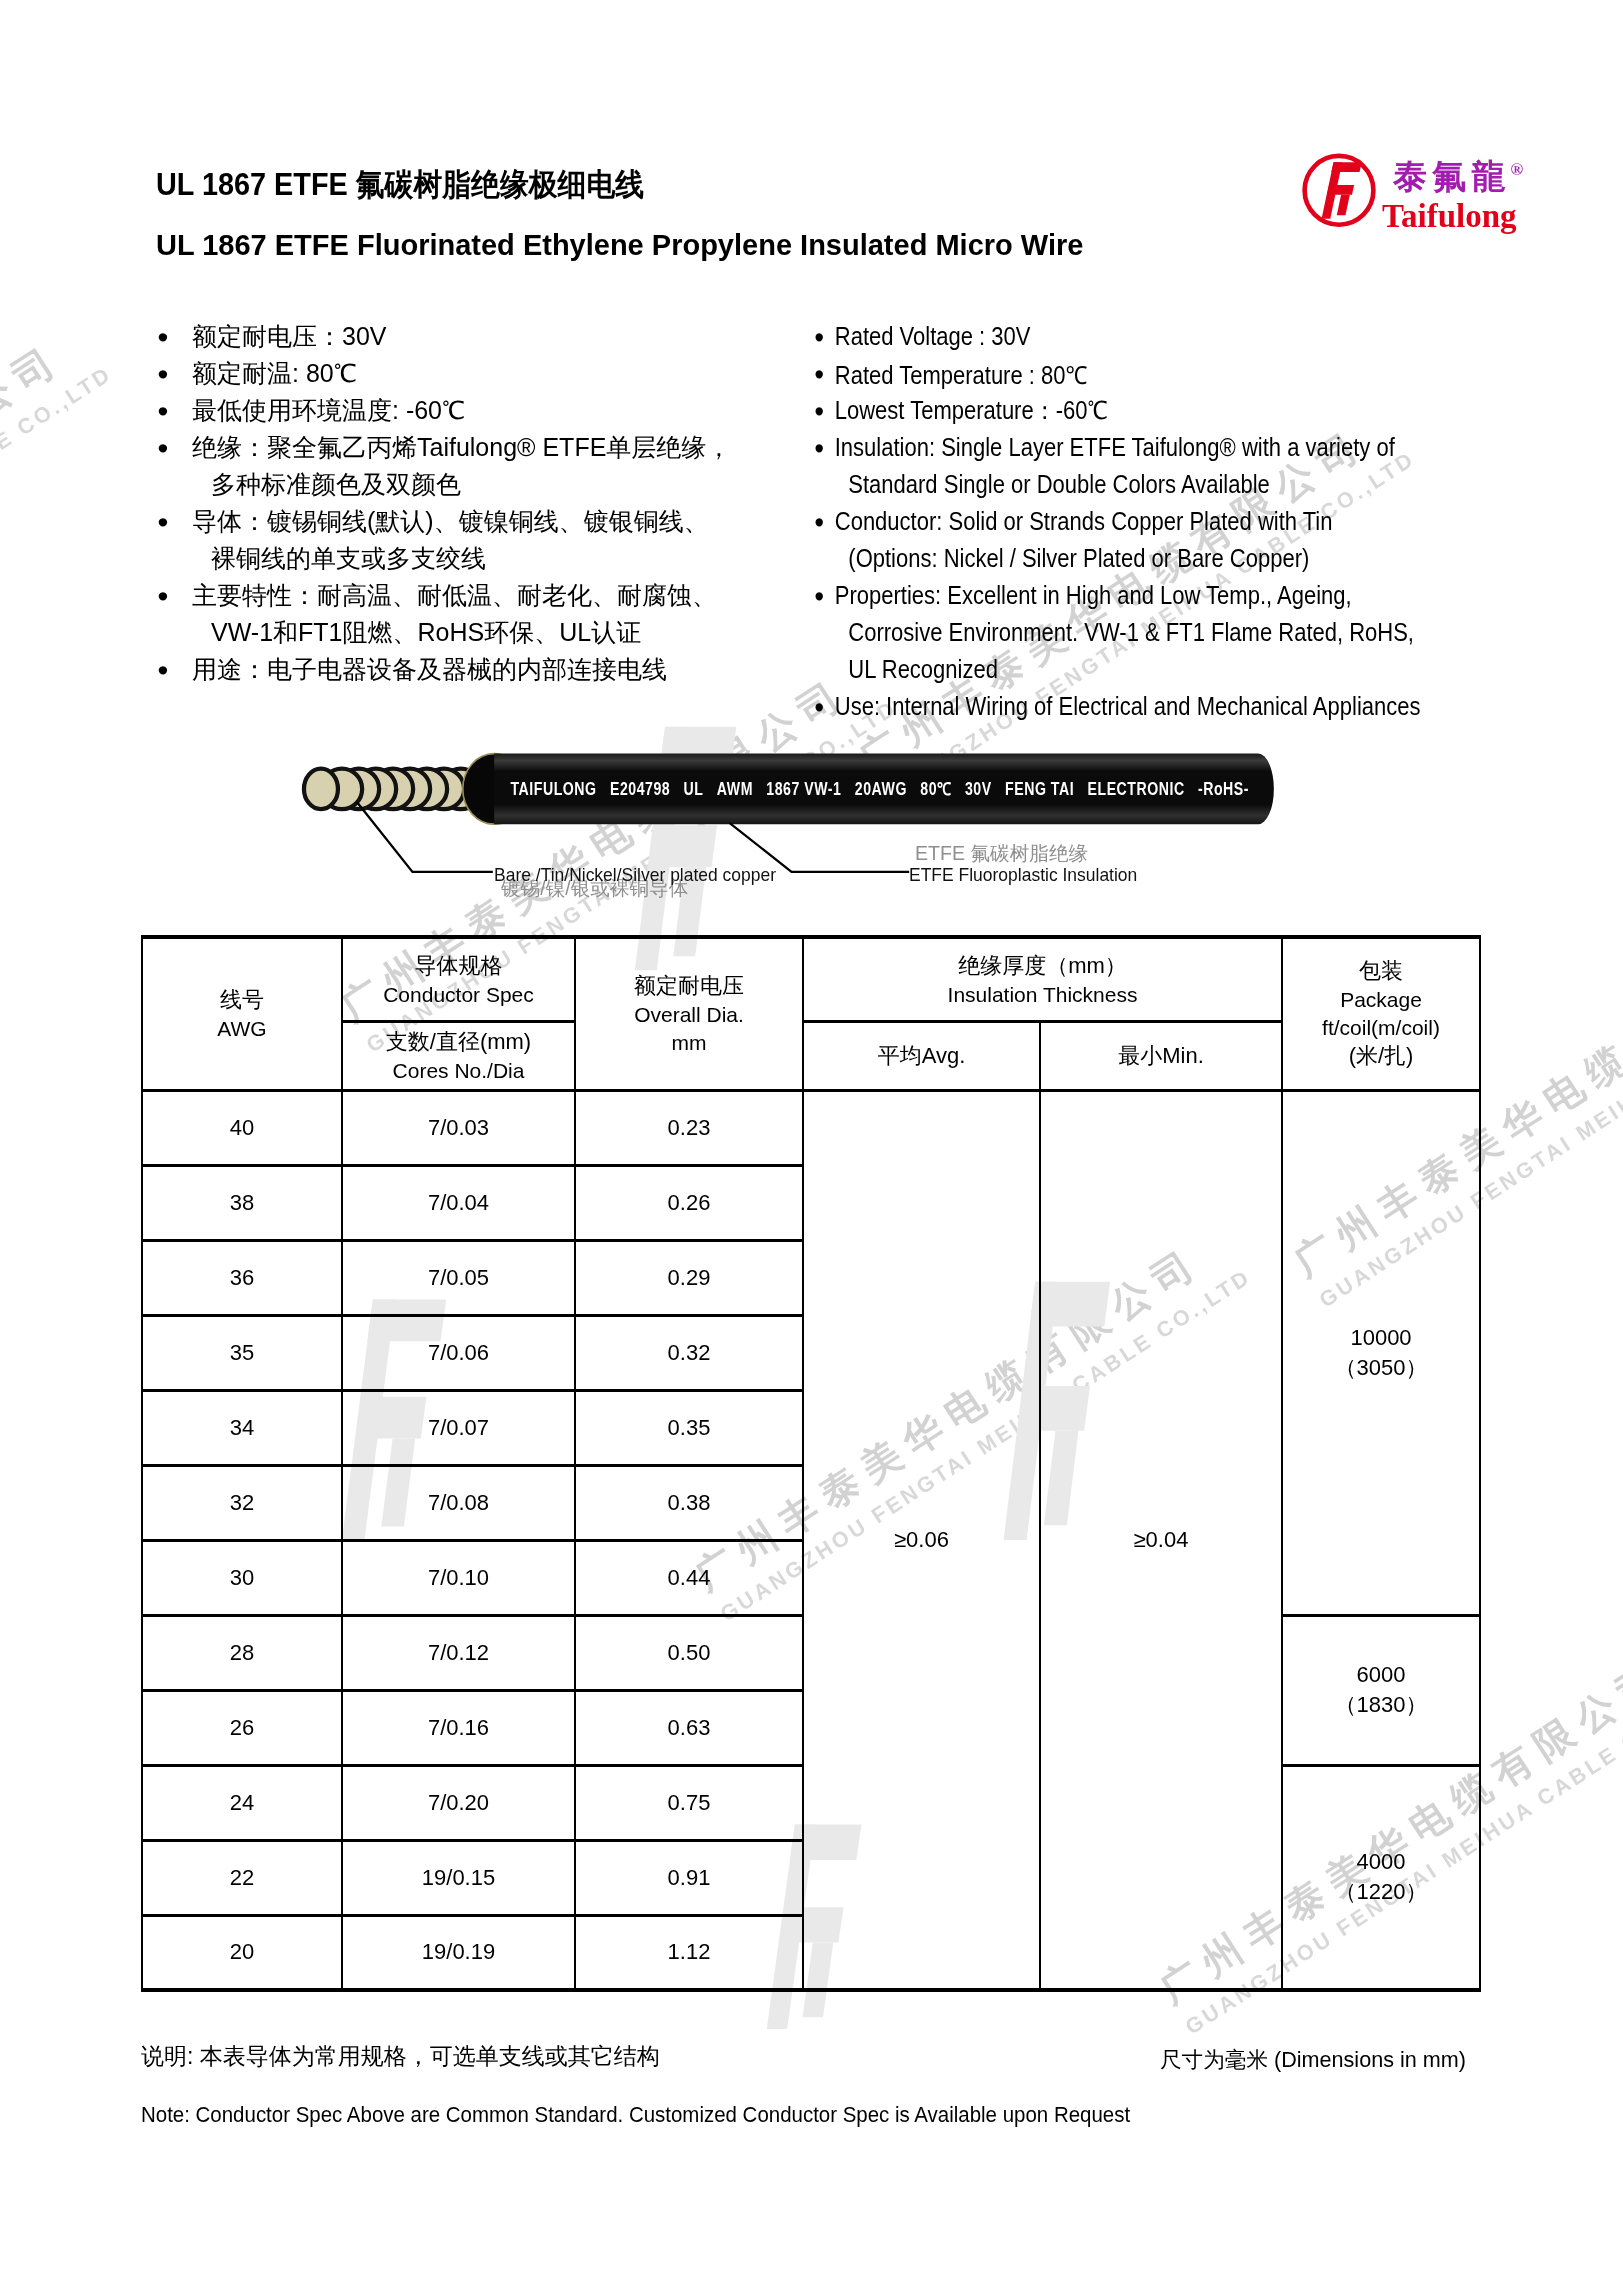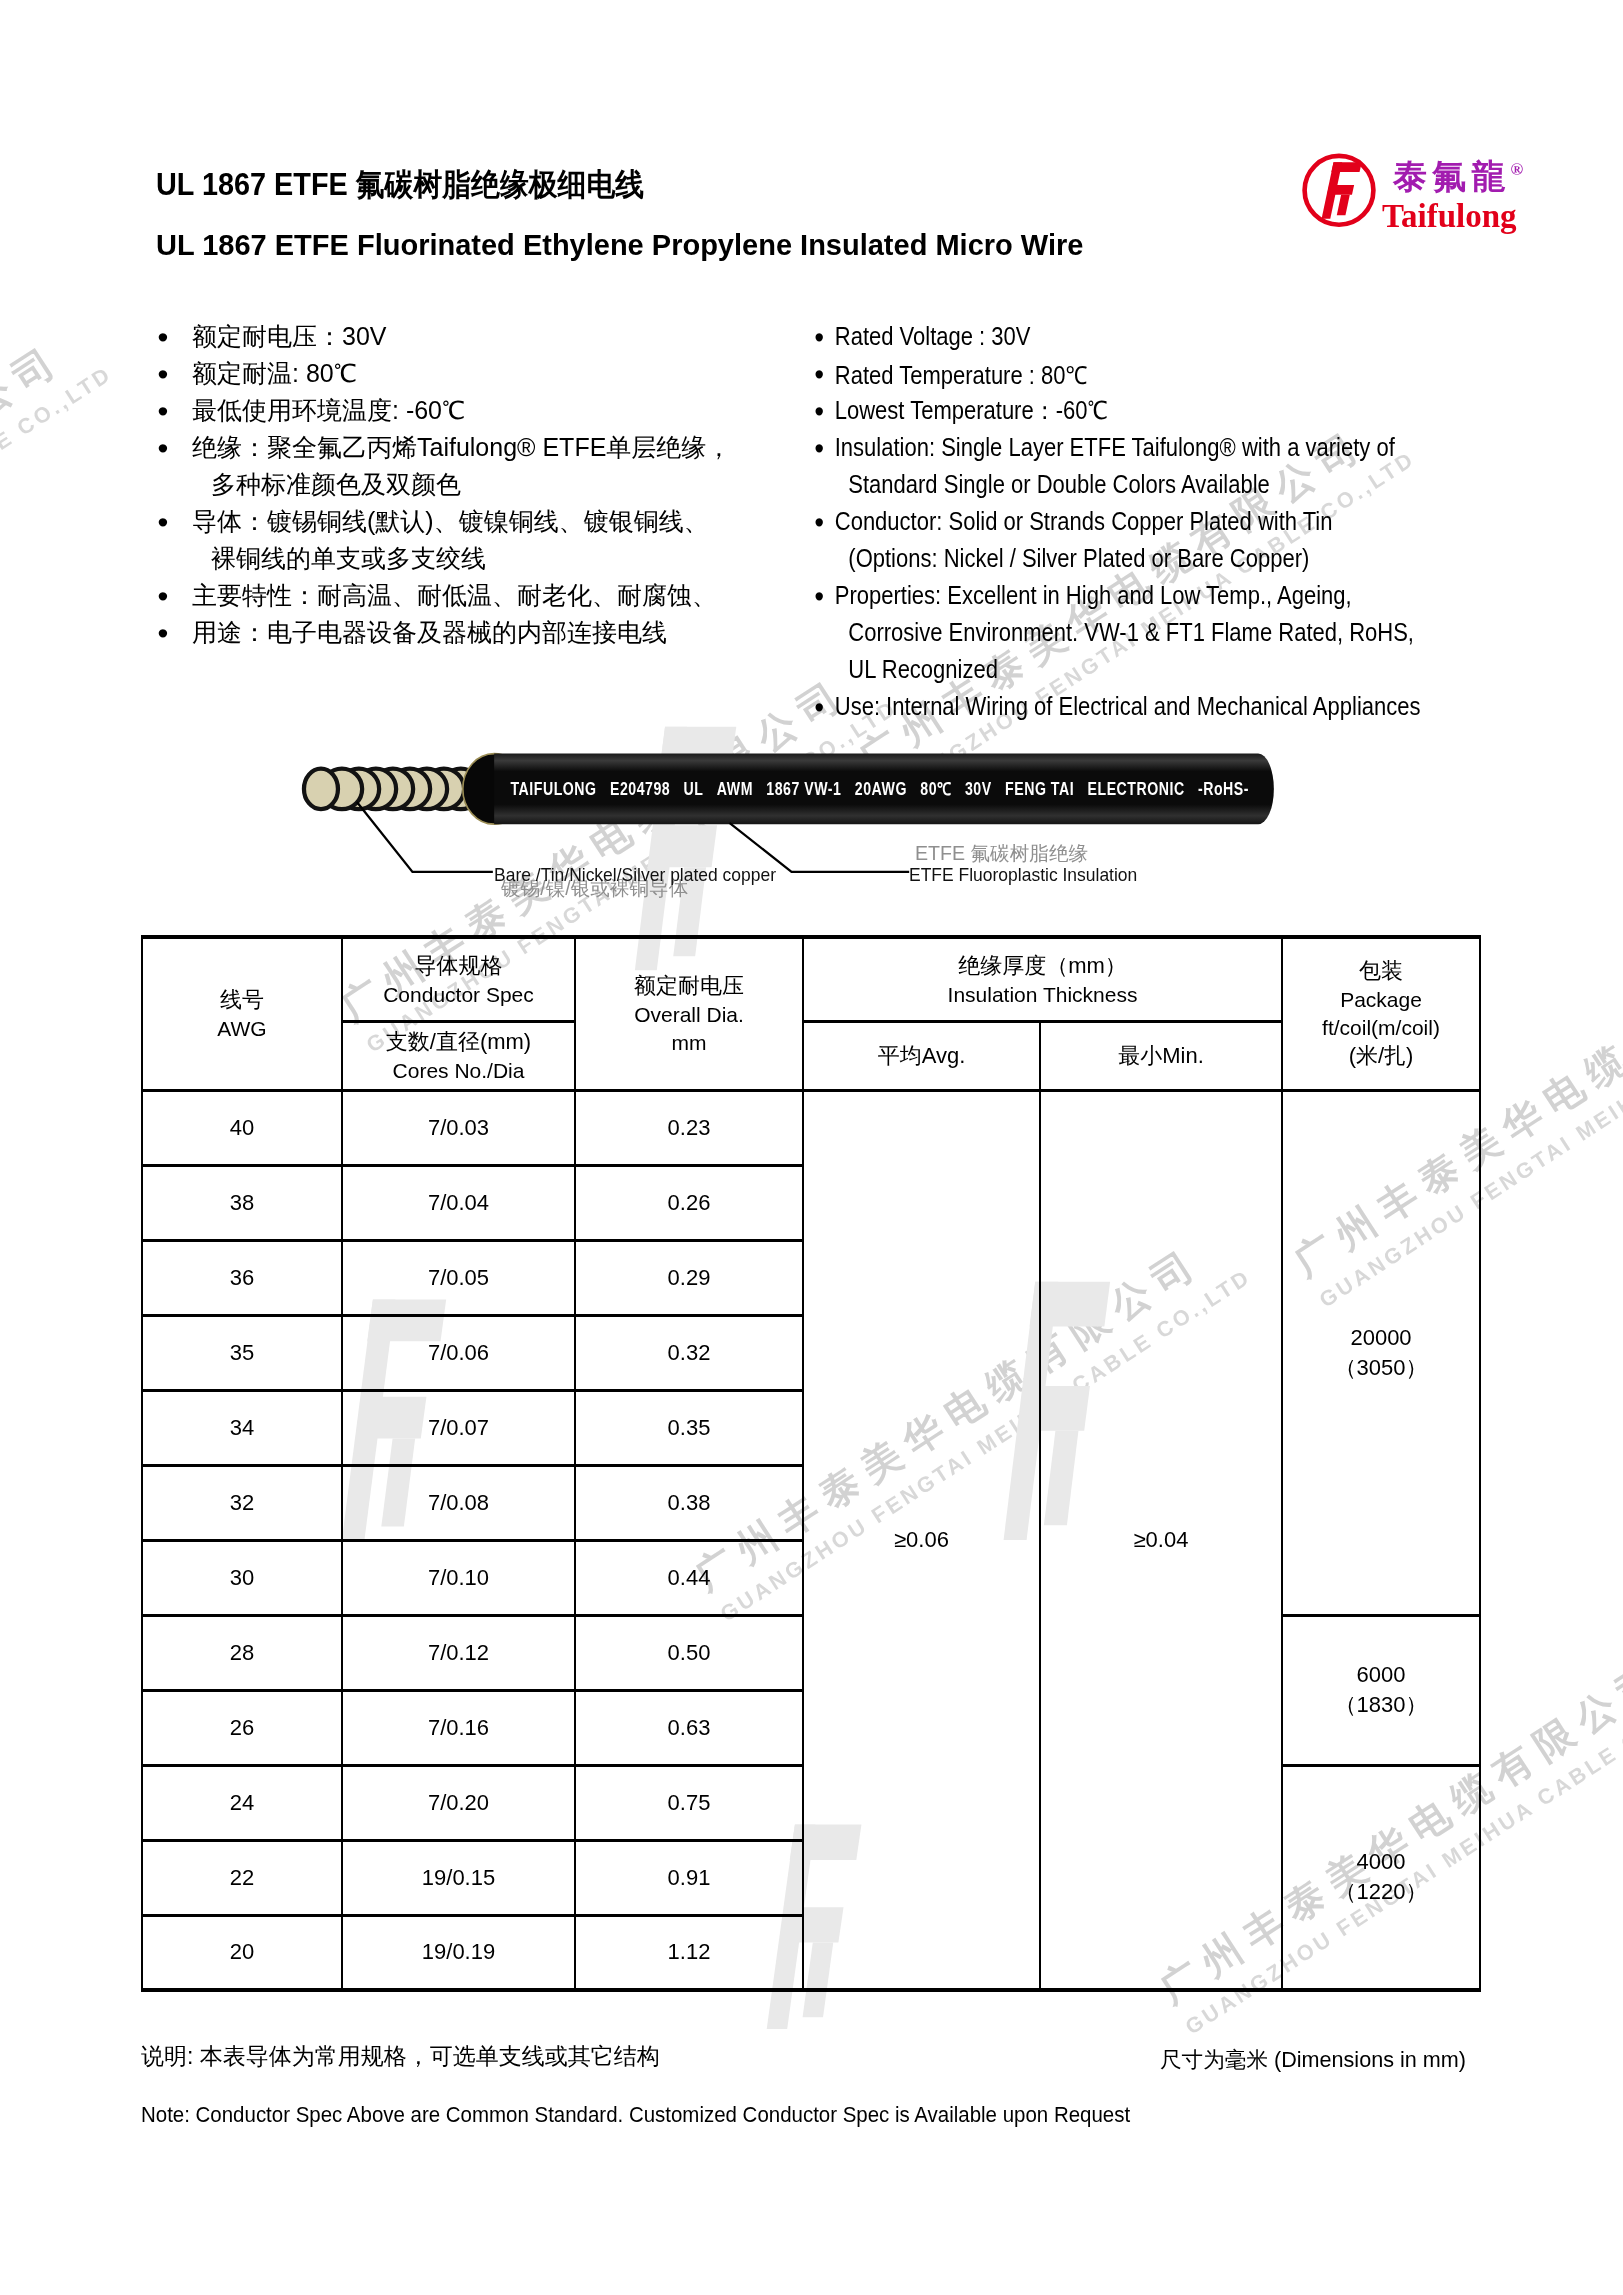--- a/index.html
+++ b/index.html
@@ -149,20 +149,23 @@
       <div class="f-line">
         <span class="dot">●</span>
         <span>导体：镀锡铜线(默认)、镀镍铜线、镀银铜线、</span>
       </div>
       <div class="f-line cont">
         <span>裸铜线的单支或多支绞线</span>
       </div>
       <div class="f-line">
         <span class="dot">●</span>
         <span>主要特性：耐高温、耐低温、耐老化、耐腐蚀、</span>
+      </div>
+      <div class="f-line cont">
+        <span>VW-1和FT1阻燃、RoHS环保、UL认证</span>
       </div>
       <div class="f-line">
         <span class="dot">●</span>
         <span>用途：电子电器设备及器械的内部连接电线</span>
       </div>
     </div>
   <div class="feat" id="feat-en">
       <div class="f-line">
         <span class="dot">●</span>
         <span>Rated Voltage : 30V</span>
@@ -294,21 +297,21 @@
       </tr>
     </thead>
     <tbody id="spec-tbody">
         <tr>
           <td>40</td>
           <td>7/0.03</td>
           <td>0.23</td>
           <td rowspan="12">≥0.06</td>
           <td rowspan="12">≥0.04</td>
           <td rowspan="7">
-            <span class="pkg-line">20000</span>
+            <span class="pkg-line">10000</span>
             <span class="pkg-line">（3050）</span>
           </td>
         </tr>
         <tr>
           <td>38</td>
           <td>7/0.04</td>
           <td>0.26</td>
         </tr>
         <tr>
           <td>36</td>

